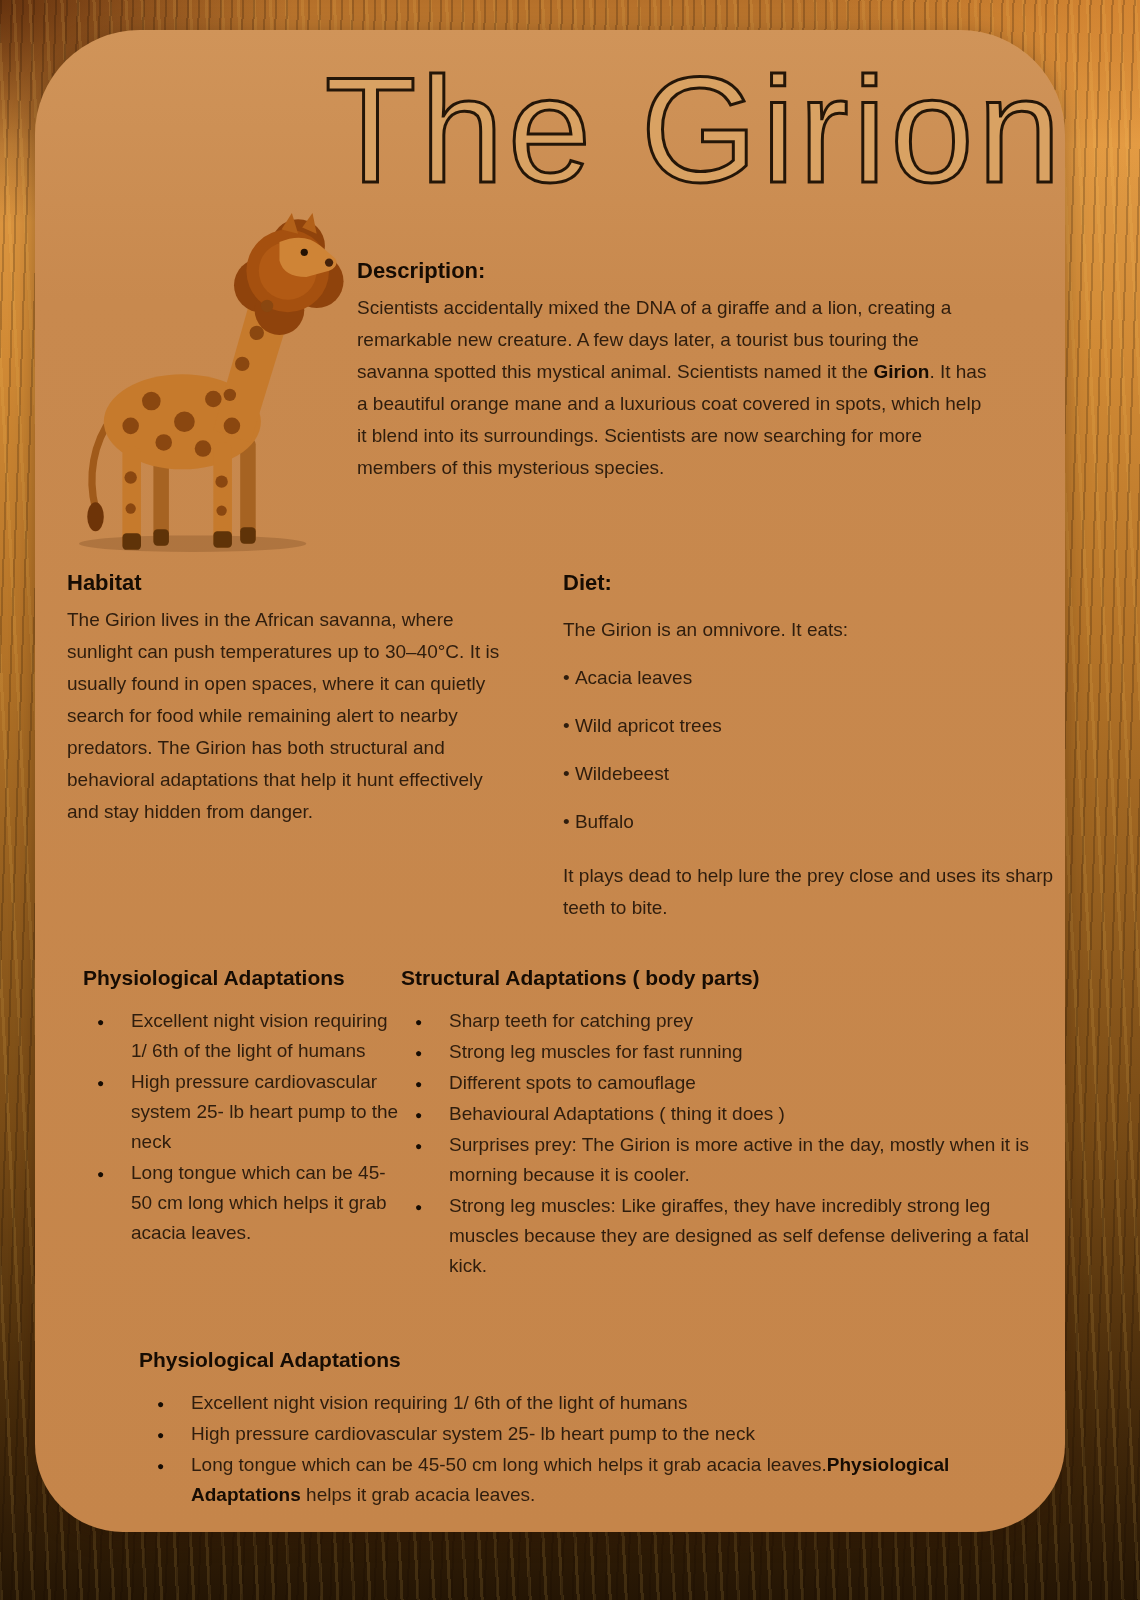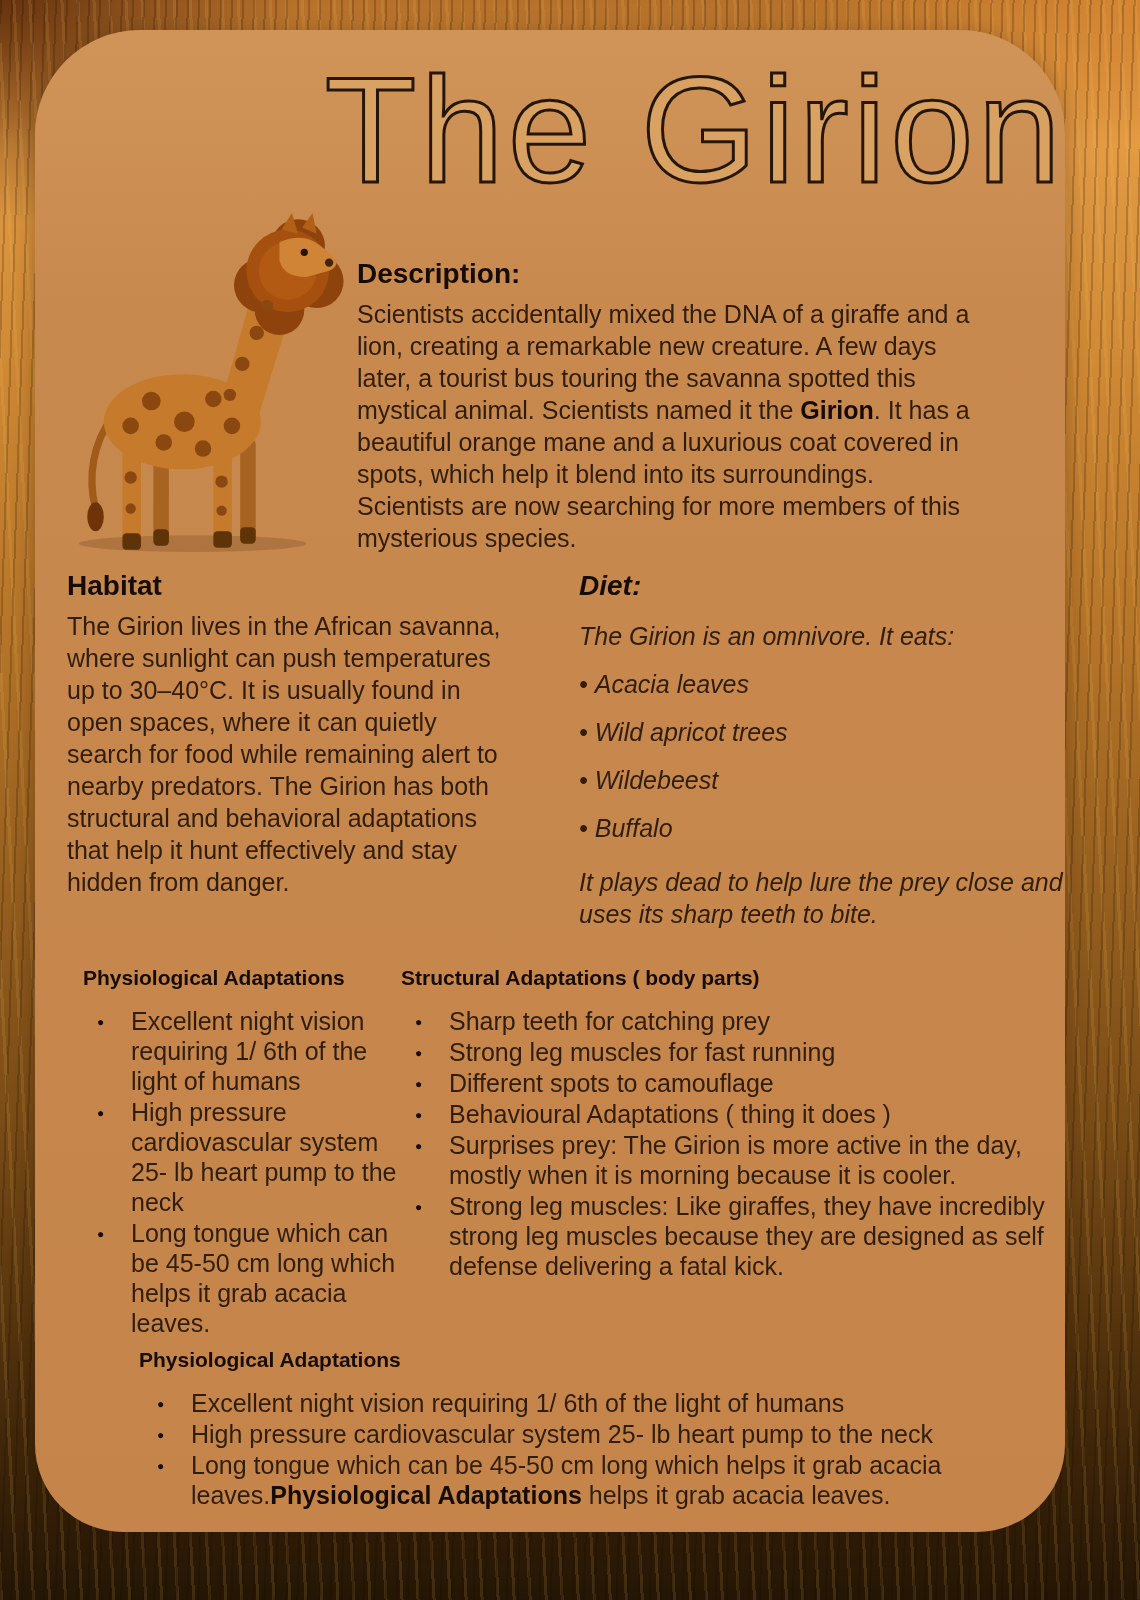--- a/index.html
+++ b/index.html
@@ -21,30 +21,30 @@
     border-radius:105px 105px 88px 88px;
     box-shadow:0 4px 24px rgba(40,18,0,0.35);
     color:#2f1d0d;
   }
   .title {
     position:absolute; top:14px; left:0; width:100%;
     text-align:right; font-size:150px; font-weight:400; letter-spacing:4px;
     color:#d9a263; -webkit-text-stroke:3px #241608;
     white-space:nowrap;
   }
-  h2 { font-size:28px; font-weight:700; color:#160c03; margin-bottom:8px; }
-  p, li { font-size:25px; line-height:32px; }
+  h2 { font-size:22px; font-weight:700; color:#160c03; margin-bottom:8px; }
+  p, li { font-size:19px; line-height:32px; }
   b { font-weight:700; color:#160c03; }
 
   .girion { position:absolute; left:22px; top:152px; width:292px; height:372px; }
   .girion svg { width:100%; height:100%; }
 
   .desc    { position:absolute; left:322px; top:228px; width:630px; }
   .habitat { position:absolute; left:32px;  top:540px; width:448px; }
-  .diet    { position:absolute; left:544px; top:540px; width:492px;font-style:italic; }
+  .diet    { position:absolute; left:528px; top:540px; width:492px; }
   .diet .intro { margin-top:18px; }
   .diet ul { list-style:none; margin-top:6px; }
   .diet li { margin:16px 0; }
   .diet li::before { content:"•\00a0 "; }
   .diet .outro { margin-top:22px; }
 
   .phys1  { position:absolute; left:48px;  top:936px; width:316px; }
   .struct { position:absolute; left:366px; top:936px; width:648px; }
   .phys2  { position:absolute; left:104px; top:1318px; width:872px; }
 

